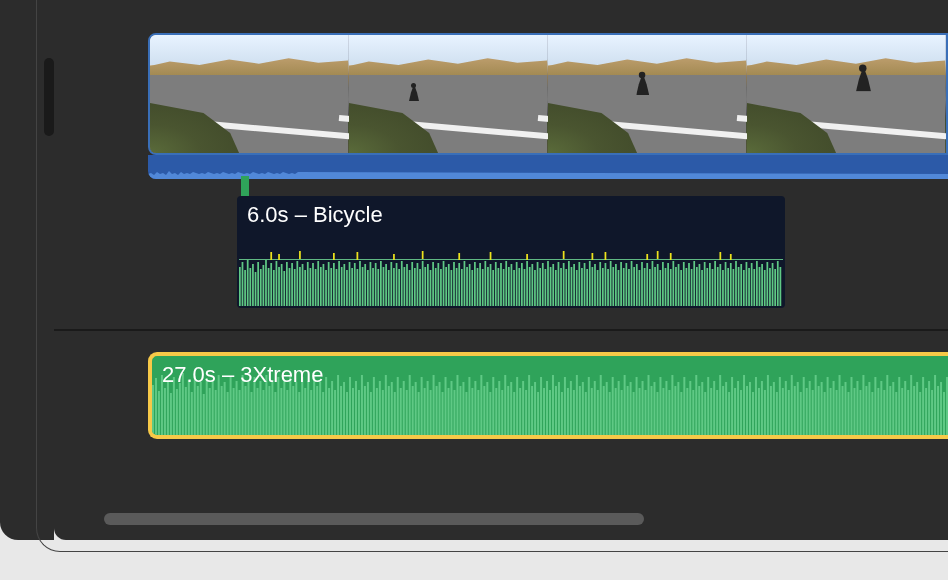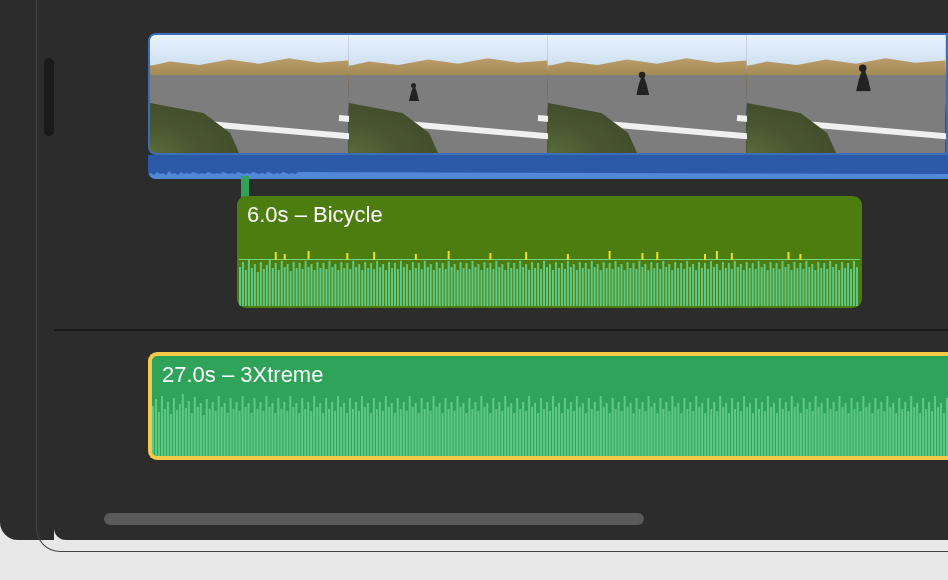--- a/index.html
+++ b/index.html
@@ -150,24 +150,24 @@
       width: 8px;
       height: 24px;
       background: #2fa35a;
     }
 
     
     .audio-clip-1 {
       position: absolute;
       top: 196px;
       left: 183px;
-      width: 625px;
+      width: 548px;
       height: 112px;
-      background: #4d7c0f;
-      border-radius: 9px;
+      background: #0f172a;
+      border-radius: 4px;
       overflow: hidden;
     }
 
     .audio-label {
       position: absolute;
       top: 6px;
       left: 10px;
       color: #fff;
       font-size: 22px;
       font-weight: 400;
@@ -208,21 +208,21 @@
       height: 2px;
       background: #1a1a1a;
     }
 
     
     .audio-clip-2 {
       position: absolute;
       top: 352px;
       left: 94px;
       right: 0;
-      height: 108px;
+      height: 87px;
       background: #2fa35a;
       border: 4px solid #f7c948;
       border-right: none;
       border-top-left-radius: 9px;
       border-bottom-left-radius: 9px;
       overflow: hidden;
     }
 
     .audio-waveform-area-2 {
       position: absolute;

